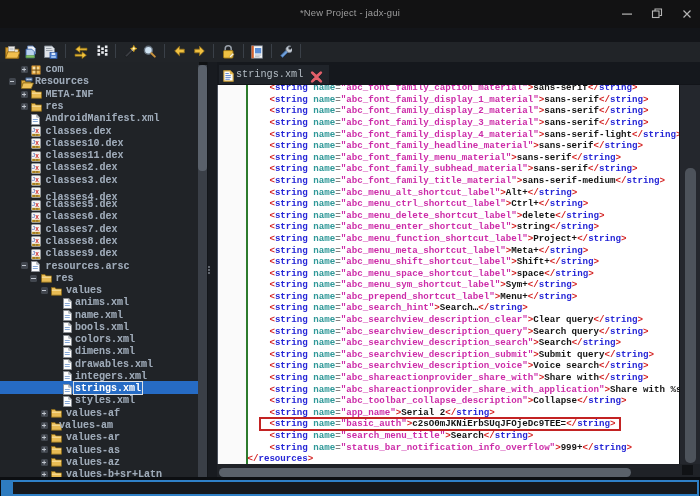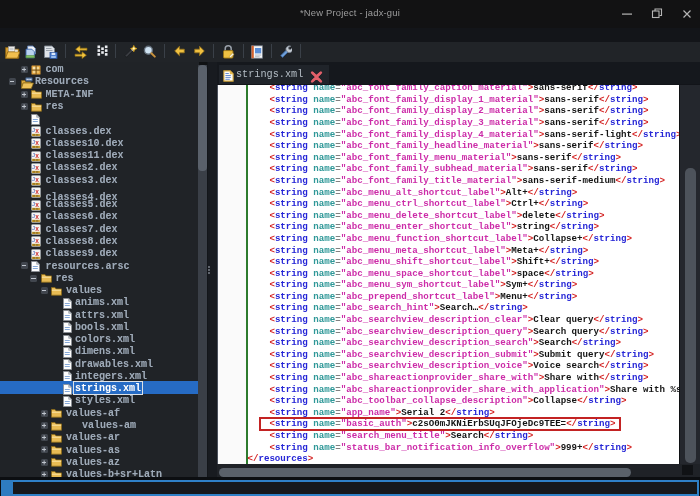--- a/index.html
+++ b/index.html
@@ -226,20 +226,21 @@
       </div>
 <div class="ttxt" style="left:45.5px;top:39.0px">res</div>
 <div class="ticon" style="left:31px;top:51.7px">
         <svg width="9" height="11" viewBox="0 0 9 11">
           <path d="M0.5 0.5 h5.2 l2.8 2.8 v7.2 h-8 z" fill="#fdfdfd" stroke="#8a8f96" stroke-width="0.8"></path>
           <path d="M5.7 0.5 l2.8 2.8 h-2.8 z" fill="#c9cdd4" stroke="#8a8f96" stroke-width="0.6"></path>
           <rect x="1.8" y="5" width="5" height="0.9" fill="#7aa0d4"></rect>
           <rect x="1.8" y="7" width="5" height="0.9" fill="#7aa0d4"></rect>
         </svg>
       </div>
+<div class="ttxt" style="left:45.5px;top:51.2px">AndroidManifest.xml</div>
 <div class="ticon" style="left:31px;top:64.0px">
         <svg width="10" height="11" viewBox="0 0 10 11">
           <rect x="0.5" y="0.5" width="9" height="10" rx="1" fill="#f4f4f2" stroke="#9aa0a8" stroke-width="0.7"></rect>
           <text x="1.1" y="6.3" font-size="5.6" fill="#6b82c4" font-family="Liberation Sans" font-weight="bold">J</text>
           <text x="4.2" y="6.8" font-size="6.6" fill="#cf3030" font-family="Liberation Sans" font-weight="bold">x</text>
           <rect x="0.9" y="7.8" width="8.2" height="2.3" fill="#cfa43c"></rect>
           <rect x="1.8" y="8.5" width="2.4" height="0.9" fill="#6a5210"></rect>
           <rect x="5" y="8.5" width="2.4" height="0.9" fill="#6a5210"></rect>
         </svg>
       </div>
@@ -396,21 +397,21 @@
       </div>
 <div class="ttxt" style="left:75px;top:235.3px">anims.xml</div>
 <div class="ticon" style="left:63px;top:248.0px">
         <svg width="9" height="11" viewBox="0 0 9 11">
           <path d="M0.5 0.5 h5.2 l2.8 2.8 v7.2 h-8 z" fill="#fdfdfd" stroke="#8a8f96" stroke-width="0.8"></path>
           <path d="M5.7 0.5 l2.8 2.8 h-2.8 z" fill="#c9cdd4" stroke="#8a8f96" stroke-width="0.6"></path>
           <rect x="1.8" y="5" width="5" height="0.9" fill="#7aa0d4"></rect>
           <rect x="1.8" y="7" width="5" height="0.9" fill="#7aa0d4"></rect>
         </svg>
       </div>
-<div class="ttxt" style="left:75px;top:247.5px">attrs.xml</div>
+<div class="ttxt" style="left:75px;top:247.5px">name.xml</div>
 <div class="ticon" style="left:63px;top:260.3px">
         <svg width="9" height="11" viewBox="0 0 9 11">
           <path d="M0.5 0.5 h5.2 l2.8 2.8 v7.2 h-8 z" fill="#fdfdfd" stroke="#8a8f96" stroke-width="0.8"></path>
           <path d="M5.7 0.5 l2.8 2.8 h-2.8 z" fill="#c9cdd4" stroke="#8a8f96" stroke-width="0.6"></path>
           <rect x="1.8" y="5" width="5" height="0.9" fill="#7aa0d4"></rect>
           <rect x="1.8" y="7" width="5" height="0.9" fill="#7aa0d4"></rect>
         </svg>
       </div>
 <div class="ttxt" style="left:75px;top:259.8px">bools.xml</div>
 <div class="ticon" style="left:63px;top:272.6px">
@@ -482,21 +483,21 @@
 <div class="texp plus" style="left:40.5px;top:359.9px">
         <i></i>
         <i></i>
       </div>
 <div class="ticon" style="left:51px;top:358.5px">
         <svg width="11" height="10" viewBox="0 0 11 10">
           <path d="M0.5 1.5 h3.4 l1.2 1.4 h5.4 v6.3 h-10 z" fill="#e8bb54" stroke="#8a6a18" stroke-width="0.8"></path>
           <path d="M0.9 3.6 h9.2 v1.3 h-9.2 z" fill="#f7dc96"></path>
         </svg>
       </div>
-<div class="ttxt" style="left:82px;top:358.0px">values-am</div>
+<div class="ttxt" style="left:59px;top:358.0px">values-am</div>
 <div class="texp plus" style="left:40.5px;top:372.1px">
         <i></i>
         <i></i>
       </div>
 <div class="ticon" style="left:51px;top:370.7px">
         <svg width="11" height="10" viewBox="0 0 11 10">
           <path d="M0.5 1.5 h3.4 l1.2 1.4 h5.4 v6.3 h-10 z" fill="#e8bb54" stroke="#8a6a18" stroke-width="0.8"></path>
           <path d="M0.9 3.6 h9.2 v1.3 h-9.2 z" fill="#f7dc96"></path>
         </svg>
       </div>
@@ -570,21 +571,21 @@
     <span class="d">&lt;</span><span class="t">string</span> <span class="a">name</span><span class="e">=</span><span class="v">"abc_font_family_display_3_material"</span><span class="d">&gt;</span><span class="x">sans-serif</span><span class="d">&lt;/</span><span class="t">string</span><span class="d">&gt;</span>
     <span class="d">&lt;</span><span class="t">string</span> <span class="a">name</span><span class="e">=</span><span class="v">"abc_font_family_display_4_material"</span><span class="d">&gt;</span><span class="x">sans-serif-light</span><span class="d">&lt;/</span><span class="t">string</span><span class="d">&gt;</span>
     <span class="d">&lt;</span><span class="t">string</span> <span class="a">name</span><span class="e">=</span><span class="v">"abc_font_family_headline_material"</span><span class="d">&gt;</span><span class="x">sans-serif</span><span class="d">&lt;/</span><span class="t">string</span><span class="d">&gt;</span>
     <span class="d">&lt;</span><span class="t">string</span> <span class="a">name</span><span class="e">=</span><span class="v">"abc_font_family_menu_material"</span><span class="d">&gt;</span><span class="x">sans-serif</span><span class="d">&lt;/</span><span class="t">string</span><span class="d">&gt;</span>
     <span class="d">&lt;</span><span class="t">string</span> <span class="a">name</span><span class="e">=</span><span class="v">"abc_font_family_subhead_material"</span><span class="d">&gt;</span><span class="x">sans-serif</span><span class="d">&lt;/</span><span class="t">string</span><span class="d">&gt;</span>
     <span class="d">&lt;</span><span class="t">string</span> <span class="a">name</span><span class="e">=</span><span class="v">"abc_font_family_title_material"</span><span class="d">&gt;</span><span class="x">sans-serif-medium</span><span class="d">&lt;/</span><span class="t">string</span><span class="d">&gt;</span>
     <span class="d">&lt;</span><span class="t">string</span> <span class="a">name</span><span class="e">=</span><span class="v">"abc_menu_alt_shortcut_label"</span><span class="d">&gt;</span><span class="x">Alt+</span><span class="d">&lt;/</span><span class="t">string</span><span class="d">&gt;</span>
     <span class="d">&lt;</span><span class="t">string</span> <span class="a">name</span><span class="e">=</span><span class="v">"abc_menu_ctrl_shortcut_label"</span><span class="d">&gt;</span><span class="x">Ctrl+</span><span class="d">&lt;/</span><span class="t">string</span><span class="d">&gt;</span>
     <span class="d">&lt;</span><span class="t">string</span> <span class="a">name</span><span class="e">=</span><span class="v">"abc_menu_delete_shortcut_label"</span><span class="d">&gt;</span><span class="x">delete</span><span class="d">&lt;/</span><span class="t">string</span><span class="d">&gt;</span>
     <span class="d">&lt;</span><span class="t">string</span> <span class="a">name</span><span class="e">=</span><span class="v">"abc_menu_enter_shortcut_label"</span><span class="d">&gt;</span><span class="x">string</span><span class="d">&lt;/</span><span class="t">string</span><span class="d">&gt;</span>
-    <span class="d">&lt;</span><span class="t">string</span> <span class="a">name</span><span class="e">=</span><span class="v">"abc_menu_function_shortcut_label"</span><span class="d">&gt;</span><span class="x">Collapse+</span><span class="d">&lt;/</span><span class="t">string</span><span class="d">&gt;</span>
+    <span class="d">&lt;</span><span class="t">string</span> <span class="a">name</span><span class="e">=</span><span class="v">"abc_menu_function_shortcut_label"</span><span class="d">&gt;</span><span class="x">Project+</span><span class="d">&lt;/</span><span class="t">string</span><span class="d">&gt;</span>
     <span class="d">&lt;</span><span class="t">string</span> <span class="a">name</span><span class="e">=</span><span class="v">"abc_menu_meta_shortcut_label"</span><span class="d">&gt;</span><span class="x">Meta+</span><span class="d">&lt;/</span><span class="t">string</span><span class="d">&gt;</span>
     <span class="d">&lt;</span><span class="t">string</span> <span class="a">name</span><span class="e">=</span><span class="v">"abc_menu_shift_shortcut_label"</span><span class="d">&gt;</span><span class="x">Shift+</span><span class="d">&lt;/</span><span class="t">string</span><span class="d">&gt;</span>
     <span class="d">&lt;</span><span class="t">string</span> <span class="a">name</span><span class="e">=</span><span class="v">"abc_menu_space_shortcut_label"</span><span class="d">&gt;</span><span class="x">space</span><span class="d">&lt;/</span><span class="t">string</span><span class="d">&gt;</span>
     <span class="d">&lt;</span><span class="t">string</span> <span class="a">name</span><span class="e">=</span><span class="v">"abc_menu_sym_shortcut_label"</span><span class="d">&gt;</span><span class="x">Sym+</span><span class="d">&lt;/</span><span class="t">string</span><span class="d">&gt;</span>
     <span class="d">&lt;</span><span class="t">string</span> <span class="a">name</span><span class="e">=</span><span class="v">"abc_prepend_shortcut_label"</span><span class="d">&gt;</span><span class="x">Menu+</span><span class="d">&lt;/</span><span class="t">string</span><span class="d">&gt;</span>
     <span class="d">&lt;</span><span class="t">string</span> <span class="a">name</span><span class="e">=</span><span class="v">"abc_search_hint"</span><span class="d">&gt;</span><span class="x">Search…</span><span class="d">&lt;/</span><span class="t">string</span><span class="d">&gt;</span>
     <span class="d">&lt;</span><span class="t">string</span> <span class="a">name</span><span class="e">=</span><span class="v">"abc_searchview_description_clear"</span><span class="d">&gt;</span><span class="x">Clear query</span><span class="d">&lt;/</span><span class="t">string</span><span class="d">&gt;</span>
     <span class="d">&lt;</span><span class="t">string</span> <span class="a">name</span><span class="e">=</span><span class="v">"abc_searchview_description_query"</span><span class="d">&gt;</span><span class="x">Search query</span><span class="d">&lt;/</span><span class="t">string</span><span class="d">&gt;</span>
     <span class="d">&lt;</span><span class="t">string</span> <span class="a">name</span><span class="e">=</span><span class="v">"abc_searchview_description_search"</span><span class="d">&gt;</span><span class="x">Search</span><span class="d">&lt;/</span><span class="t">string</span><span class="d">&gt;</span>
     <span class="d">&lt;</span><span class="t">string</span> <span class="a">name</span><span class="e">=</span><span class="v">"abc_searchview_description_submit"</span><span class="d">&gt;</span><span class="x">Submit query</span><span class="d">&lt;/</span><span class="t">string</span><span class="d">&gt;</span>

